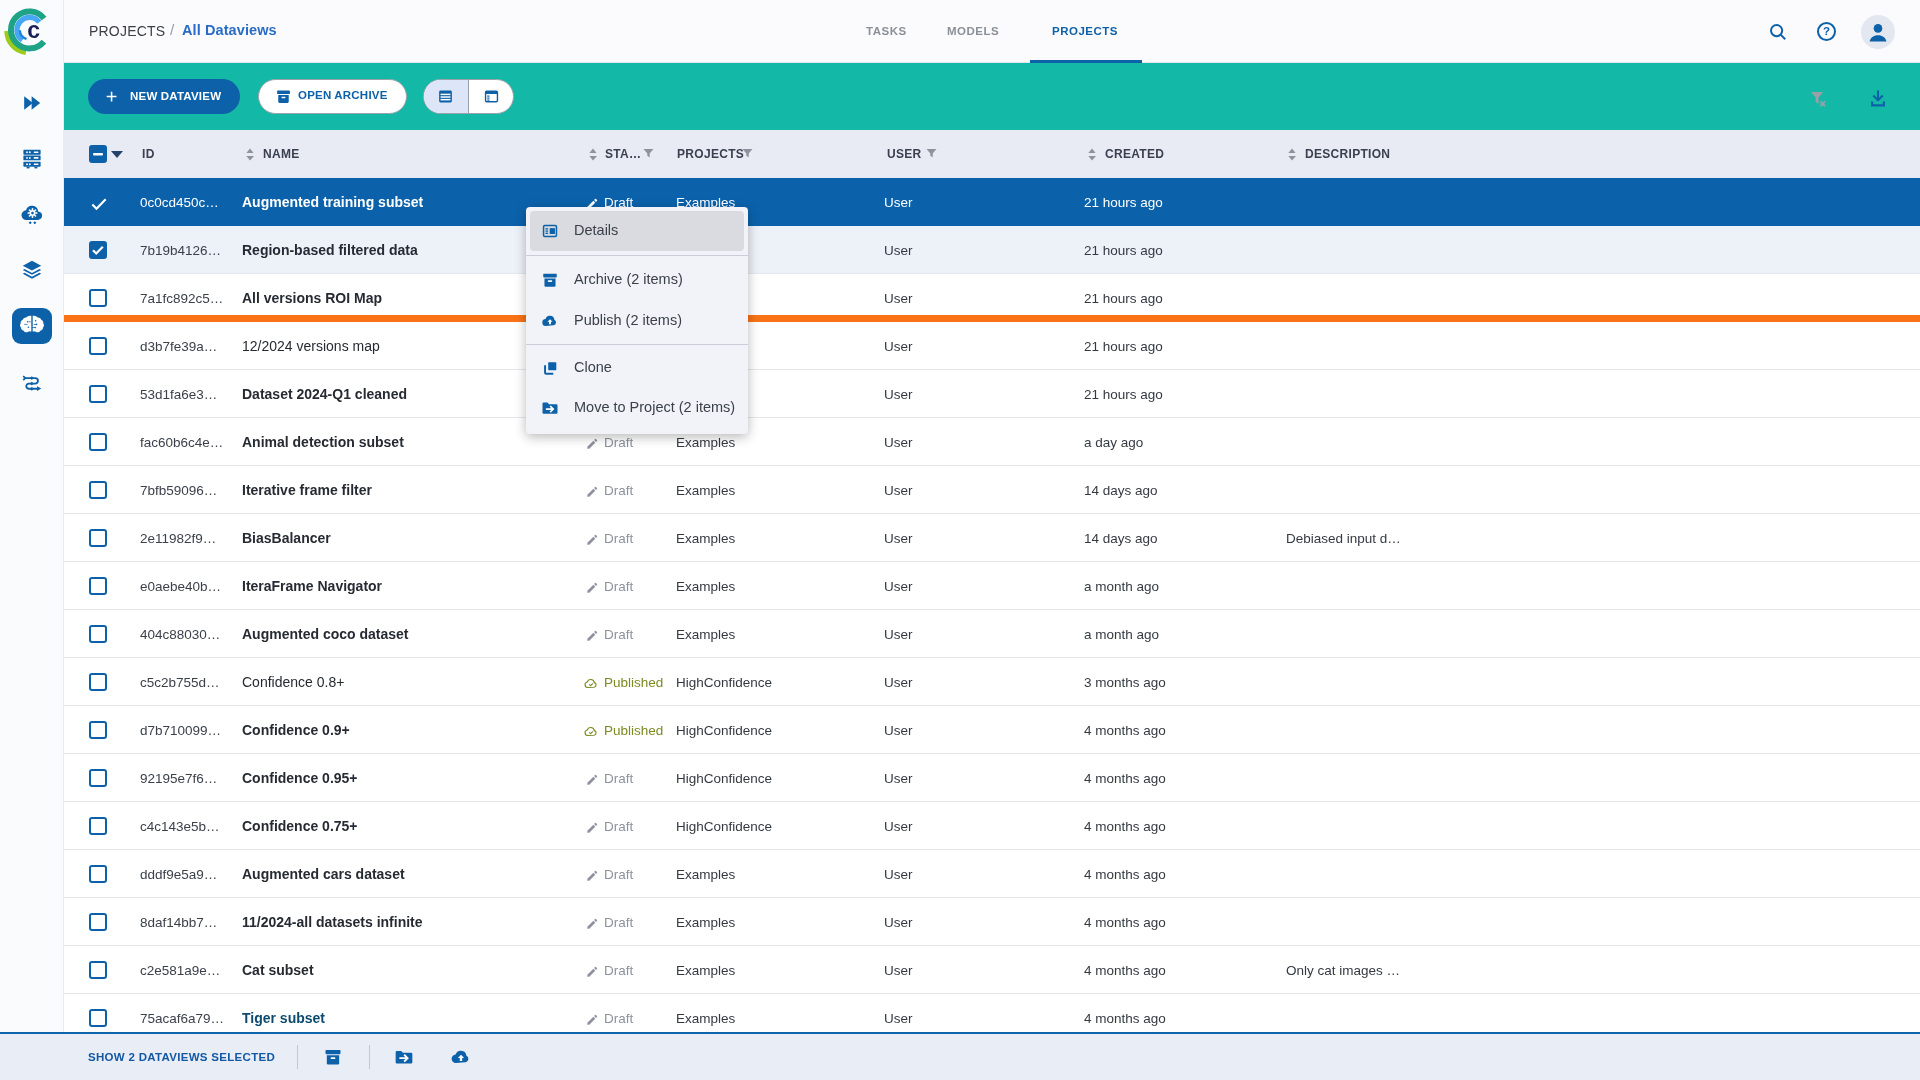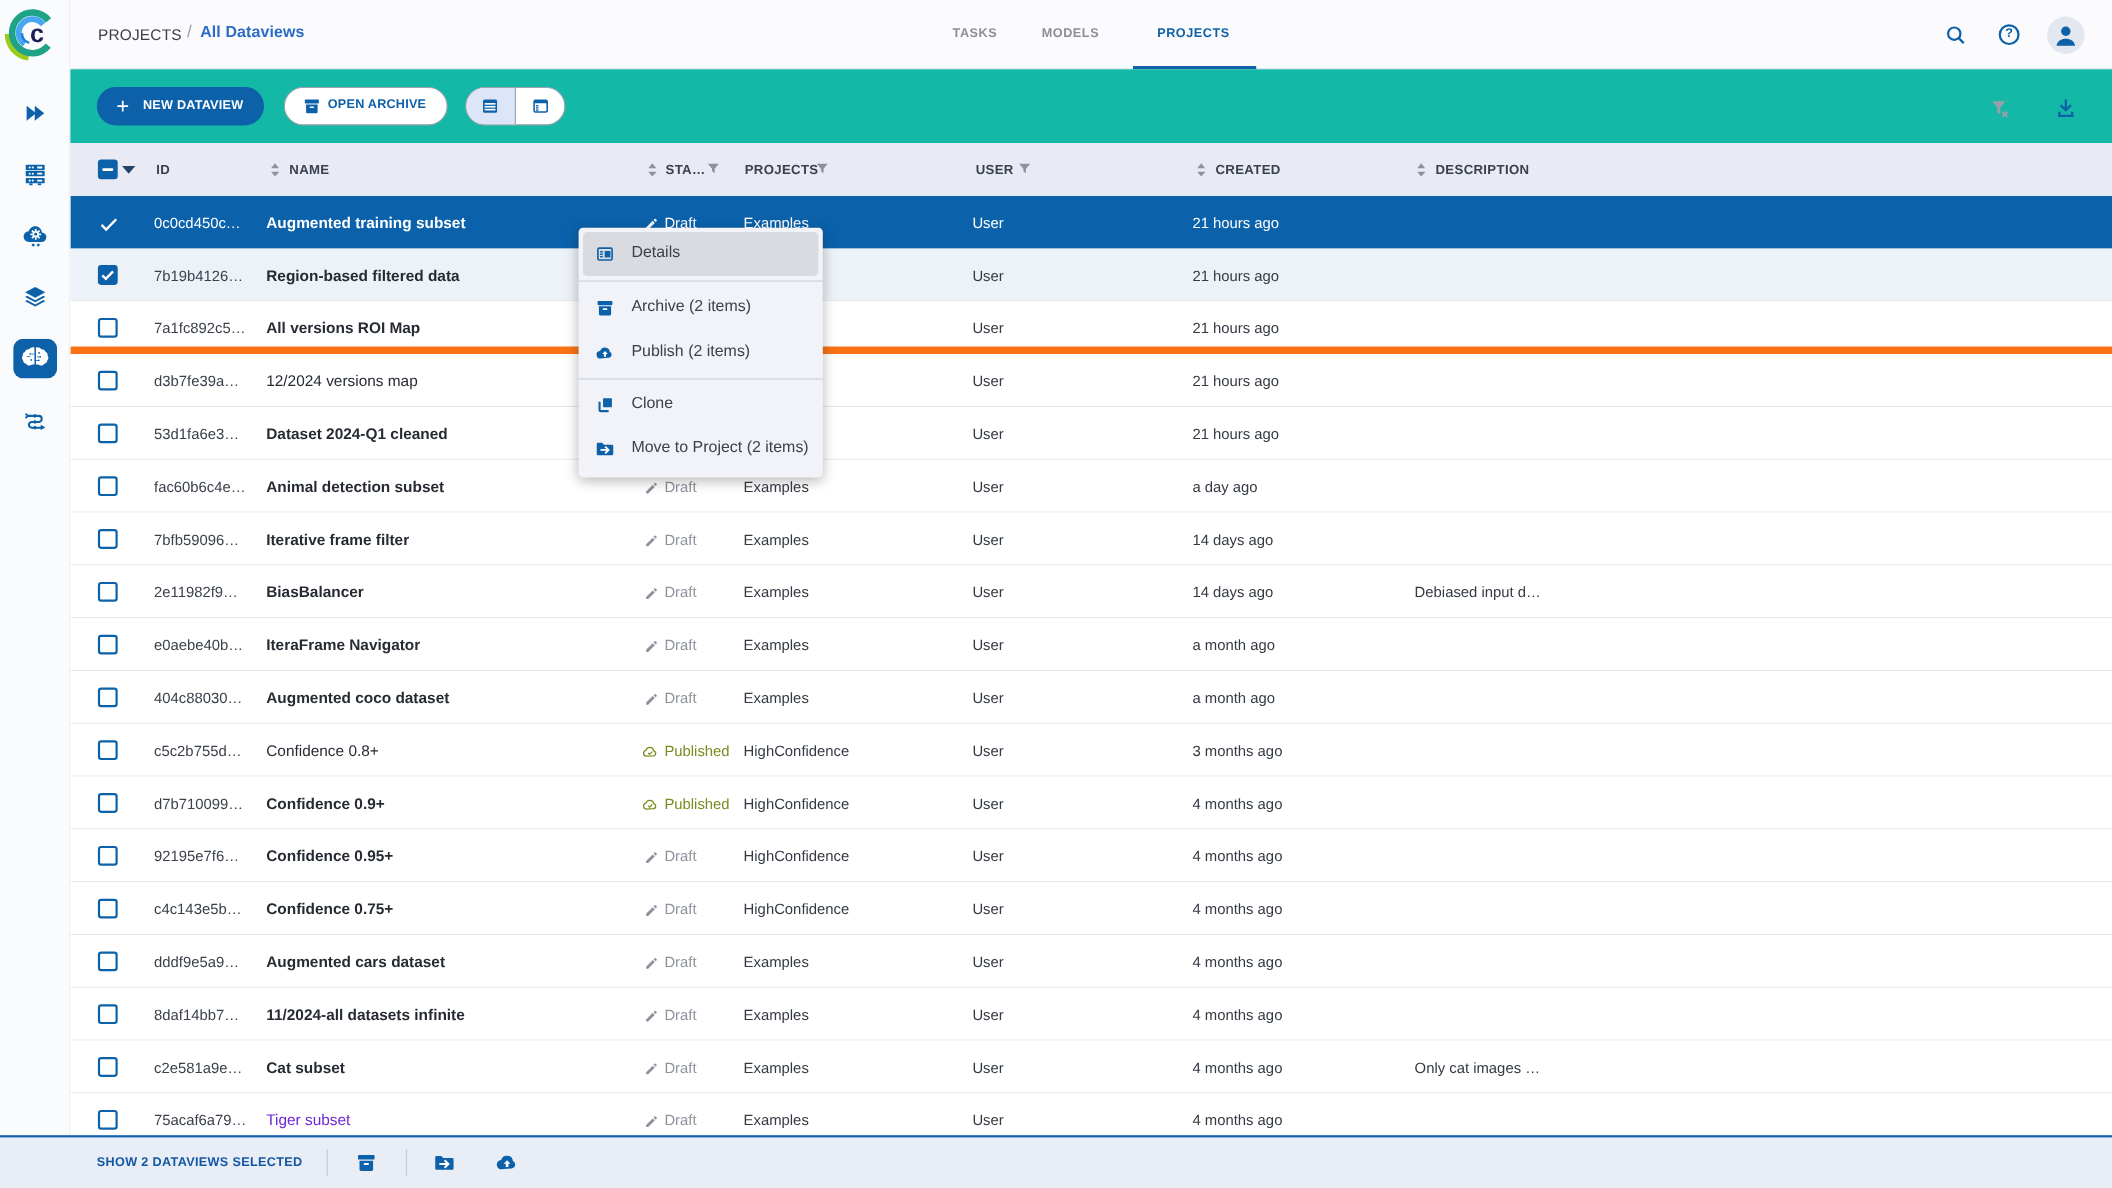--- a/index.html
+++ b/index.html
@@ -487,21 +487,21 @@
       </span>
       <div style="position:absolute;left:540px;top:17px;font-size:13.5px;color:#8d929c">Draft</div>
       <div style="position:absolute;left:612px;top:17px;font-size:13.5px;color:#343a43">Examples</div>
       <div style="position:absolute;left:820px;top:17px;font-size:13.5px;color:#343a43">User</div>
       <div style="position:absolute;left:1020px;top:17px;font-size:13.5px;color:#343a43">4 months ago</div>
       <div style="position:absolute;left:1222px;top:17px;font-size:13.5px;color:#343a43">Only cat images …</div>
     </div>
     <div style="position:absolute;left:0;top:816px;width:100%;height:48px;background:#fff;border-bottom:1px solid #e4e7ec;box-sizing:border-box">
       <span style="position:absolute;left:25px;top:15px;width:18px;height:18px;border:2px solid #0d61a9;border-radius:3px;box-sizing:border-box"></span>
       <div style="position:absolute;left:76px;top:17px;font-size:13.5px;color:#3b414b">75acaf6a79…</div>
-      <div style="position:absolute;left:178px;top:16px;font-size:14px;font-weight:normal;color:#6d28d9">Tiger subset</div>
+      <div style="position:absolute;left:178px;top:16px;font-size:14px;font-weight:bold;color:#0c4a6e">Tiger subset</div>
       <span style="position:absolute;left:521px;top:18px">
         <svg width="15" height="15" viewBox="0 0 24 24" style="display:block;">
           <path d="M3.8 17.2l9.6-9.6 3 3-9.6 9.6H3.8z" fill="#8d929c"></path>
           <path d="M14.6 6.4l1.5-1.5a1.1 1.1 0 0 1 1.6 0l1.4 1.4a1.1 1.1 0 0 1 0 1.6l-1.5 1.5z" fill="#8d929c"></path>
         </svg>
       </span>
       <div style="position:absolute;left:540px;top:17px;font-size:13.5px;color:#8d929c">Draft</div>
       <div style="position:absolute;left:612px;top:17px;font-size:13.5px;color:#343a43">Examples</div>
       <div style="position:absolute;left:820px;top:17px;font-size:13.5px;color:#343a43">User</div>
       <div style="position:absolute;left:1020px;top:17px;font-size:13.5px;color:#343a43">4 months ago</div>

